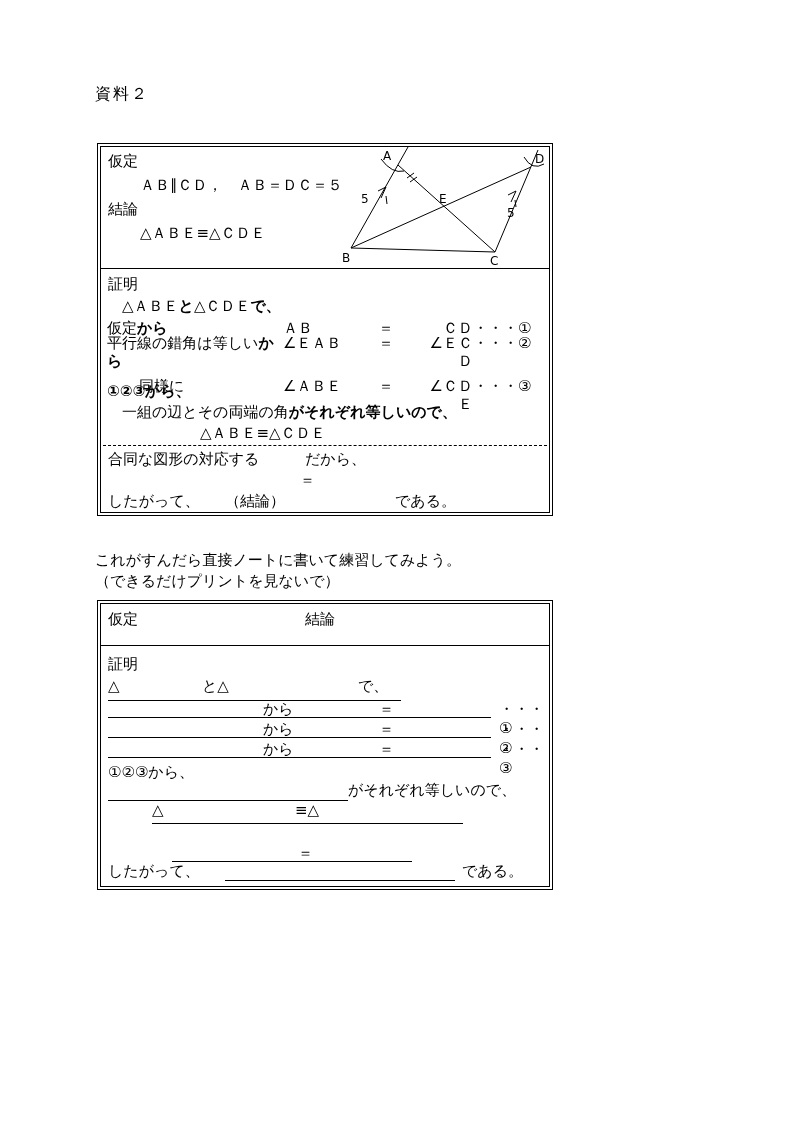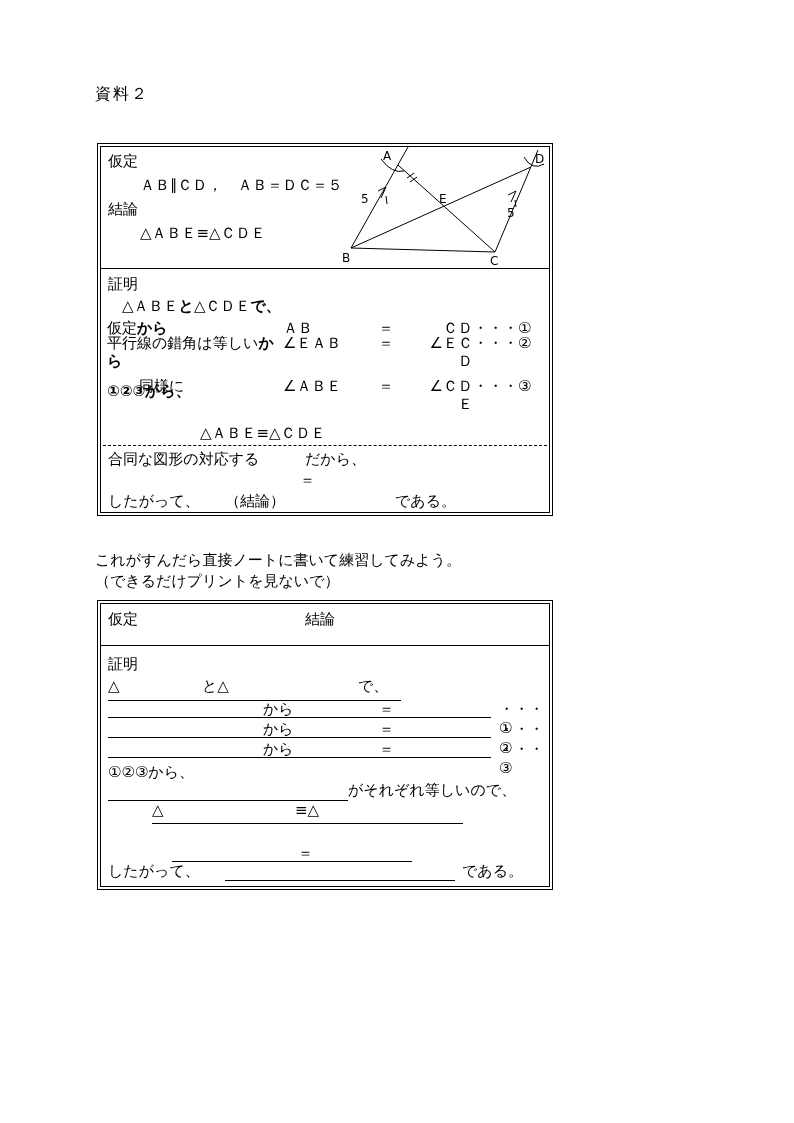--- a/index.html
+++ b/index.html
@@ -98,20 +98,21 @@
         </div>
         <div class="erow er3" style="top:108px">
           <span class="r-reason"><span>同様に</span><span class="g"></span></span>
           <span class="r-lhs">∠ＡＢＥ</span>
           <span class="r-eq">＝</span>
           <span class="r-rhs">∠ＣＤＥ</span>
           <span class="r-num">・・・③</span>
         </div>
 
         <div class="abs g" style="left:6px;top:113px">①②③から、</div>
+        <div class="abs" style="left:21px;top:134px"><span>一組の辺とその両端の角</span><span class="g">がそれぞれ等しいので、</span></div>
         <div class="abs" style="left:99px;top:155px">△ＡＢＥ≡△ＣＤＥ</div>
 
         <div class="dash"></div>
 
         <div class="abs" style="left:7px;top:181px"><span>合同な図形の対応する</span><span class="abs2" style="left:197px">だから、</span></div>
         <div class="abs" style="left:199px;top:202px">＝</div>
         <div class="abs" style="left:7px;top:223px"><span>したがって、</span><span class="abs2" style="left:117px">（結論）</span><span class="abs2" style="left:287px">である。</span></div>
       </div>
     </div>
   </div>

